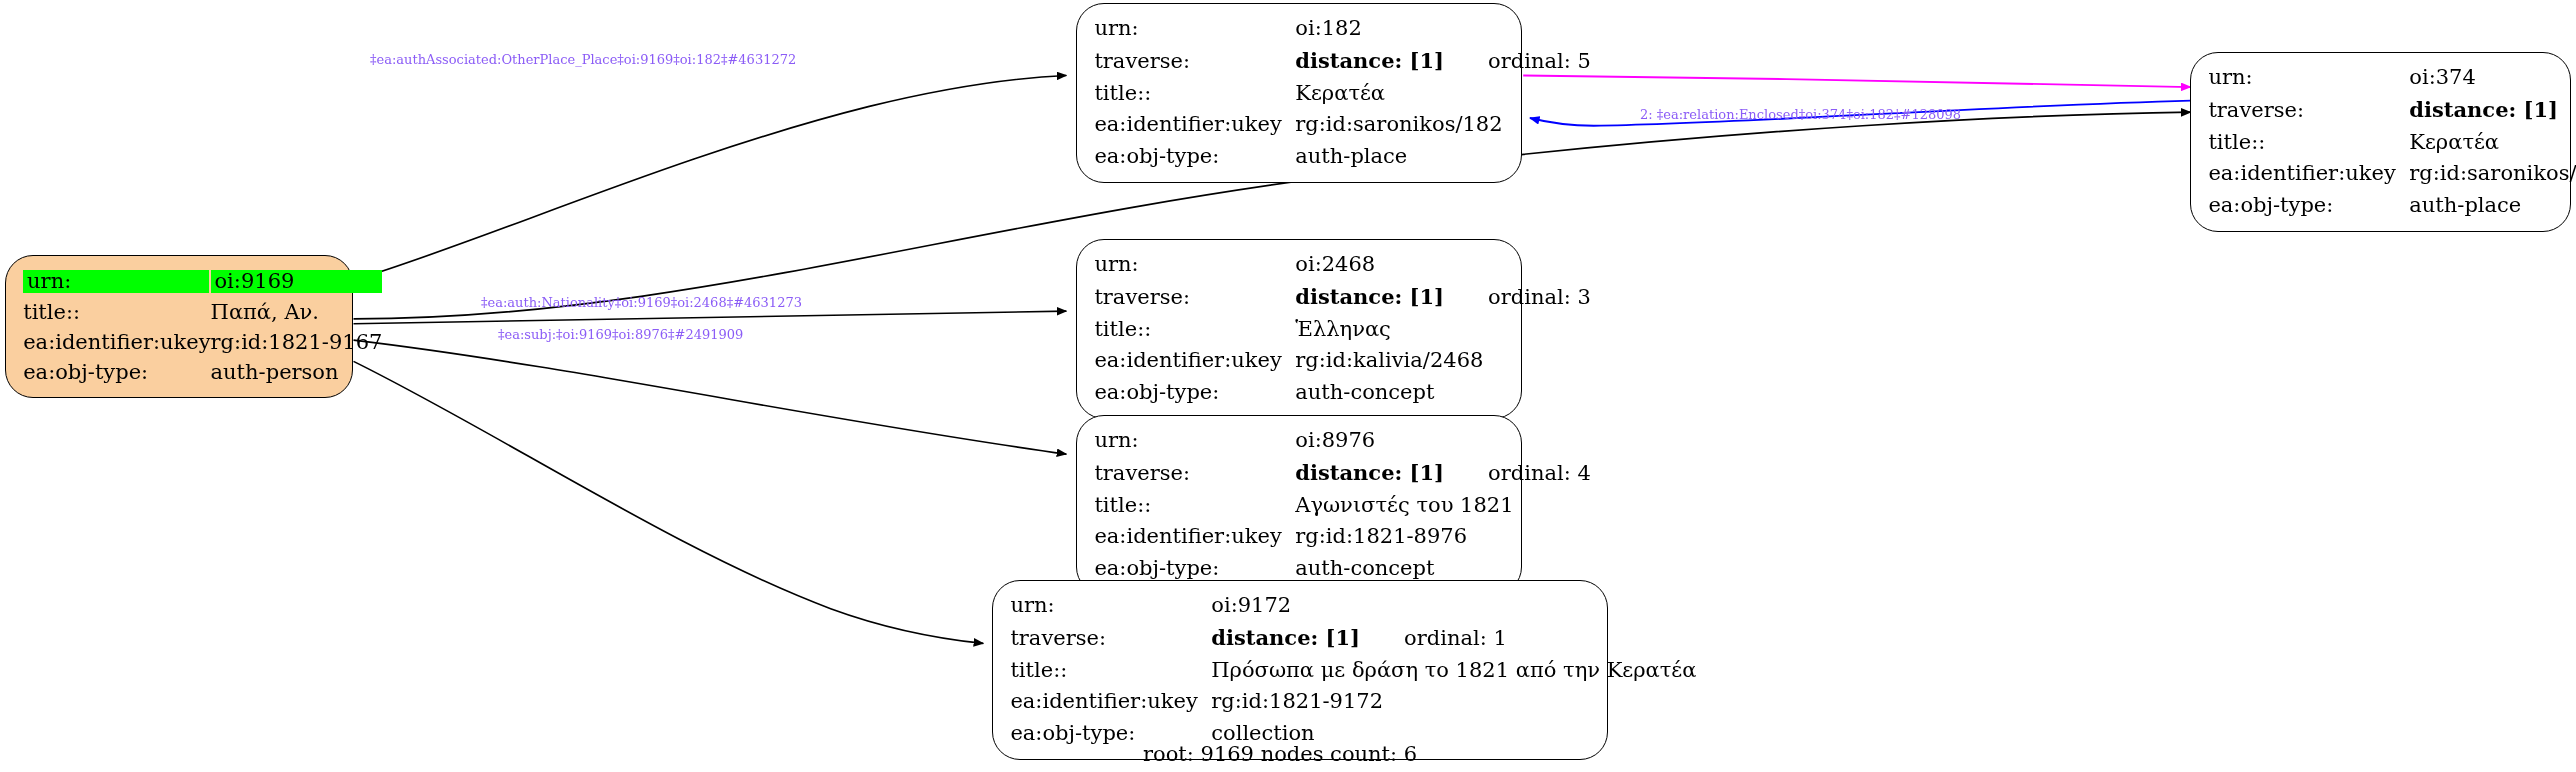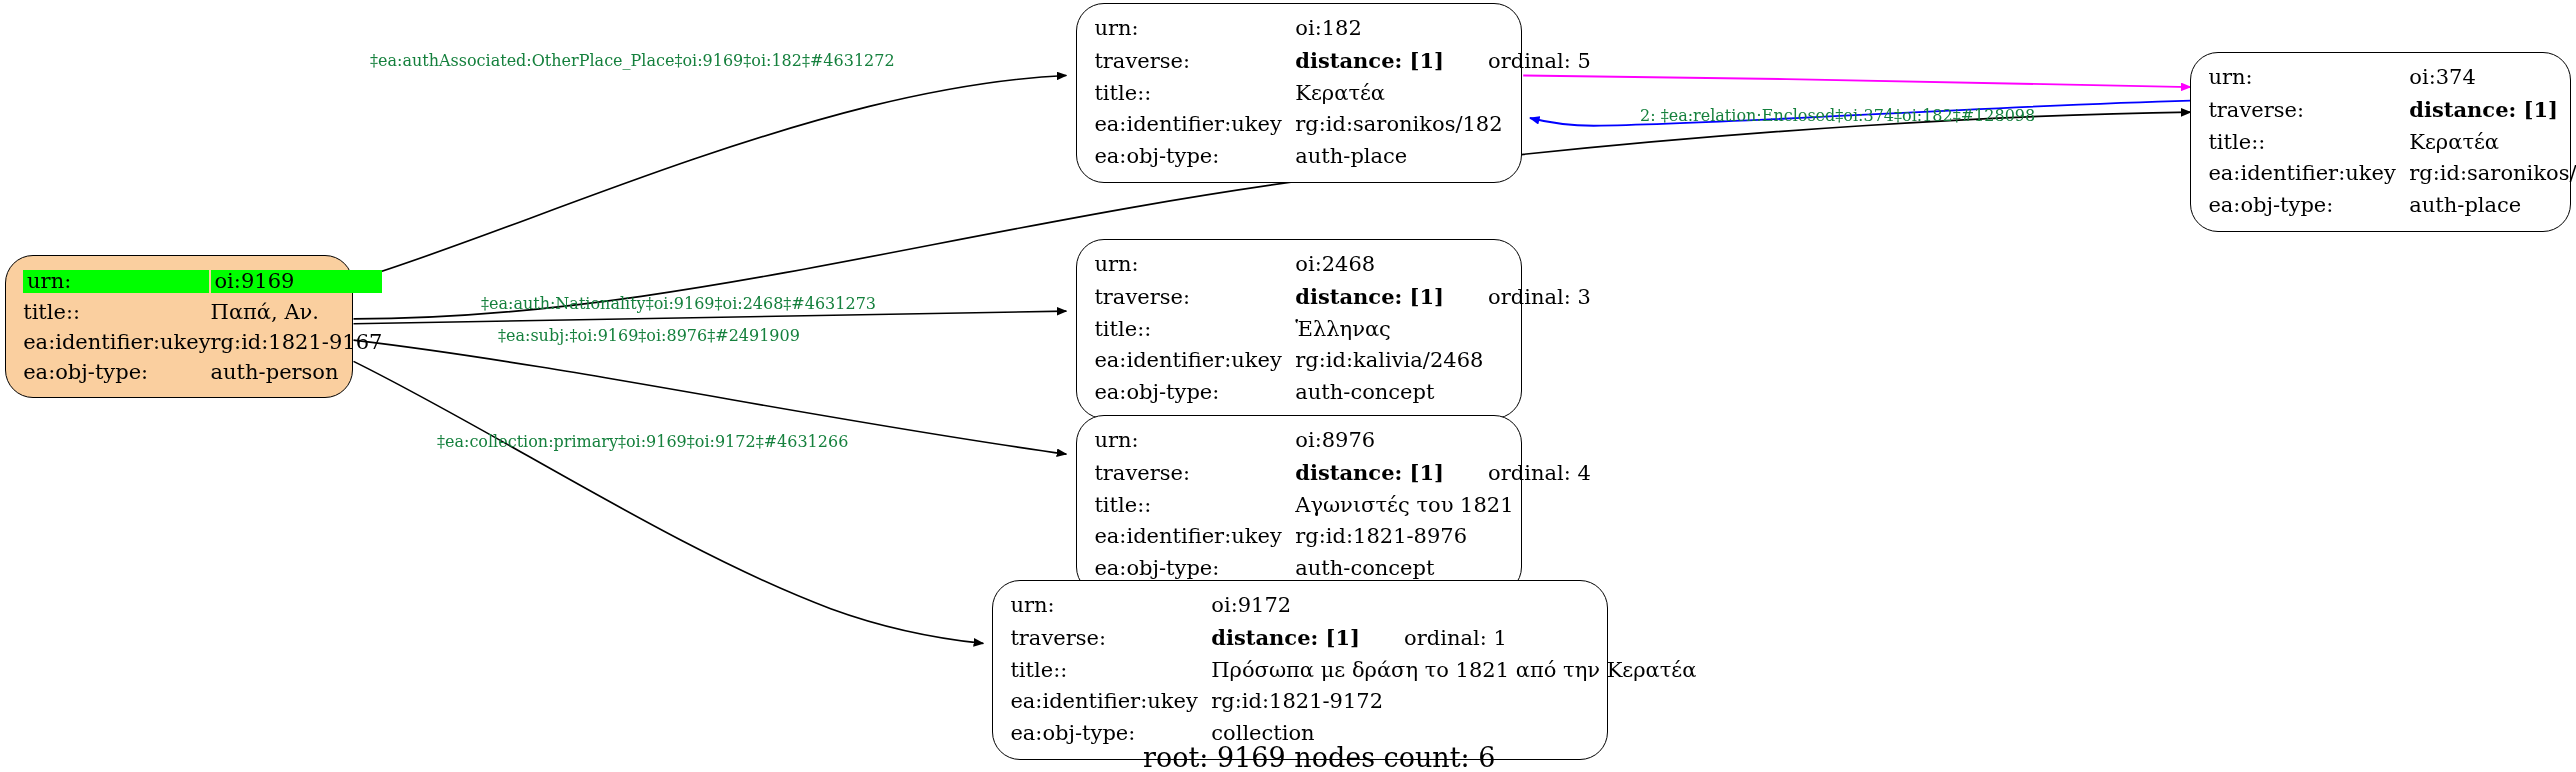--- a/index.html
+++ b/index.html
@@ -58,28 +58,28 @@
   }
   .hl {
     background: #00ff00;
     display: block;
     padding: 1px 1.9px 1.9px 3.9px;
   }
   .node.root td.k .hl { margin-right: 1.9px; }
   .trav-d { padding-right: 44px; font-weight: bold; }
   .edge-label {
     position: absolute;
-    font-size: 16px;
+    font-size: 13px;
     white-space: nowrap;
-    color: #15803d;
+    color: #8b5cf6;
     line-height: 1;
   }
   .caption {
     position: absolute;
-    font-size: 27px;
+    font-size: 21px;
     white-space: nowrap;
     color: #000000;
   }
 </style>
 </head>
 <body>
 
 <div id="canvas">
 
   <svg id="edges" viewBox="0 0 2667 800" xmlns="http://www.w3.org/2000/svg">
@@ -285,18 +285,17 @@
   <div class="edge-label" style="left:370px; top:53px;">‡ea:authAssociated:OtherPlace_Place‡oi:9169‡oi:182‡#4631272</div>
 
 
   <div class="edge-label" style="left:1640px; top:108px;">2: ‡ea:relation:Enclosed‡oi:374‡oi:182‡#128098</div>
 
 
   <div class="edge-label" style="left:447px; top:296px;margin-left:34px;">‡ea:auth:Nationality‡oi:9169‡oi:2468‡#4631273</div>
 
   <div class="edge-label" style="left:498px; top:328px;">‡ea:subj:‡oi:9169‡oi:8976‡#2491909</div>
 
-  <div class="edge-label" style="left:437px; top:434px;">‡ea:collection:primary‡oi:9169‡oi:9172‡#4631266</div>
 
   <div class="caption" style="left:1143px; top:742px;">root: 9169 nodes count: 6</div>
 
 </div>
 
 
 </body></html>

